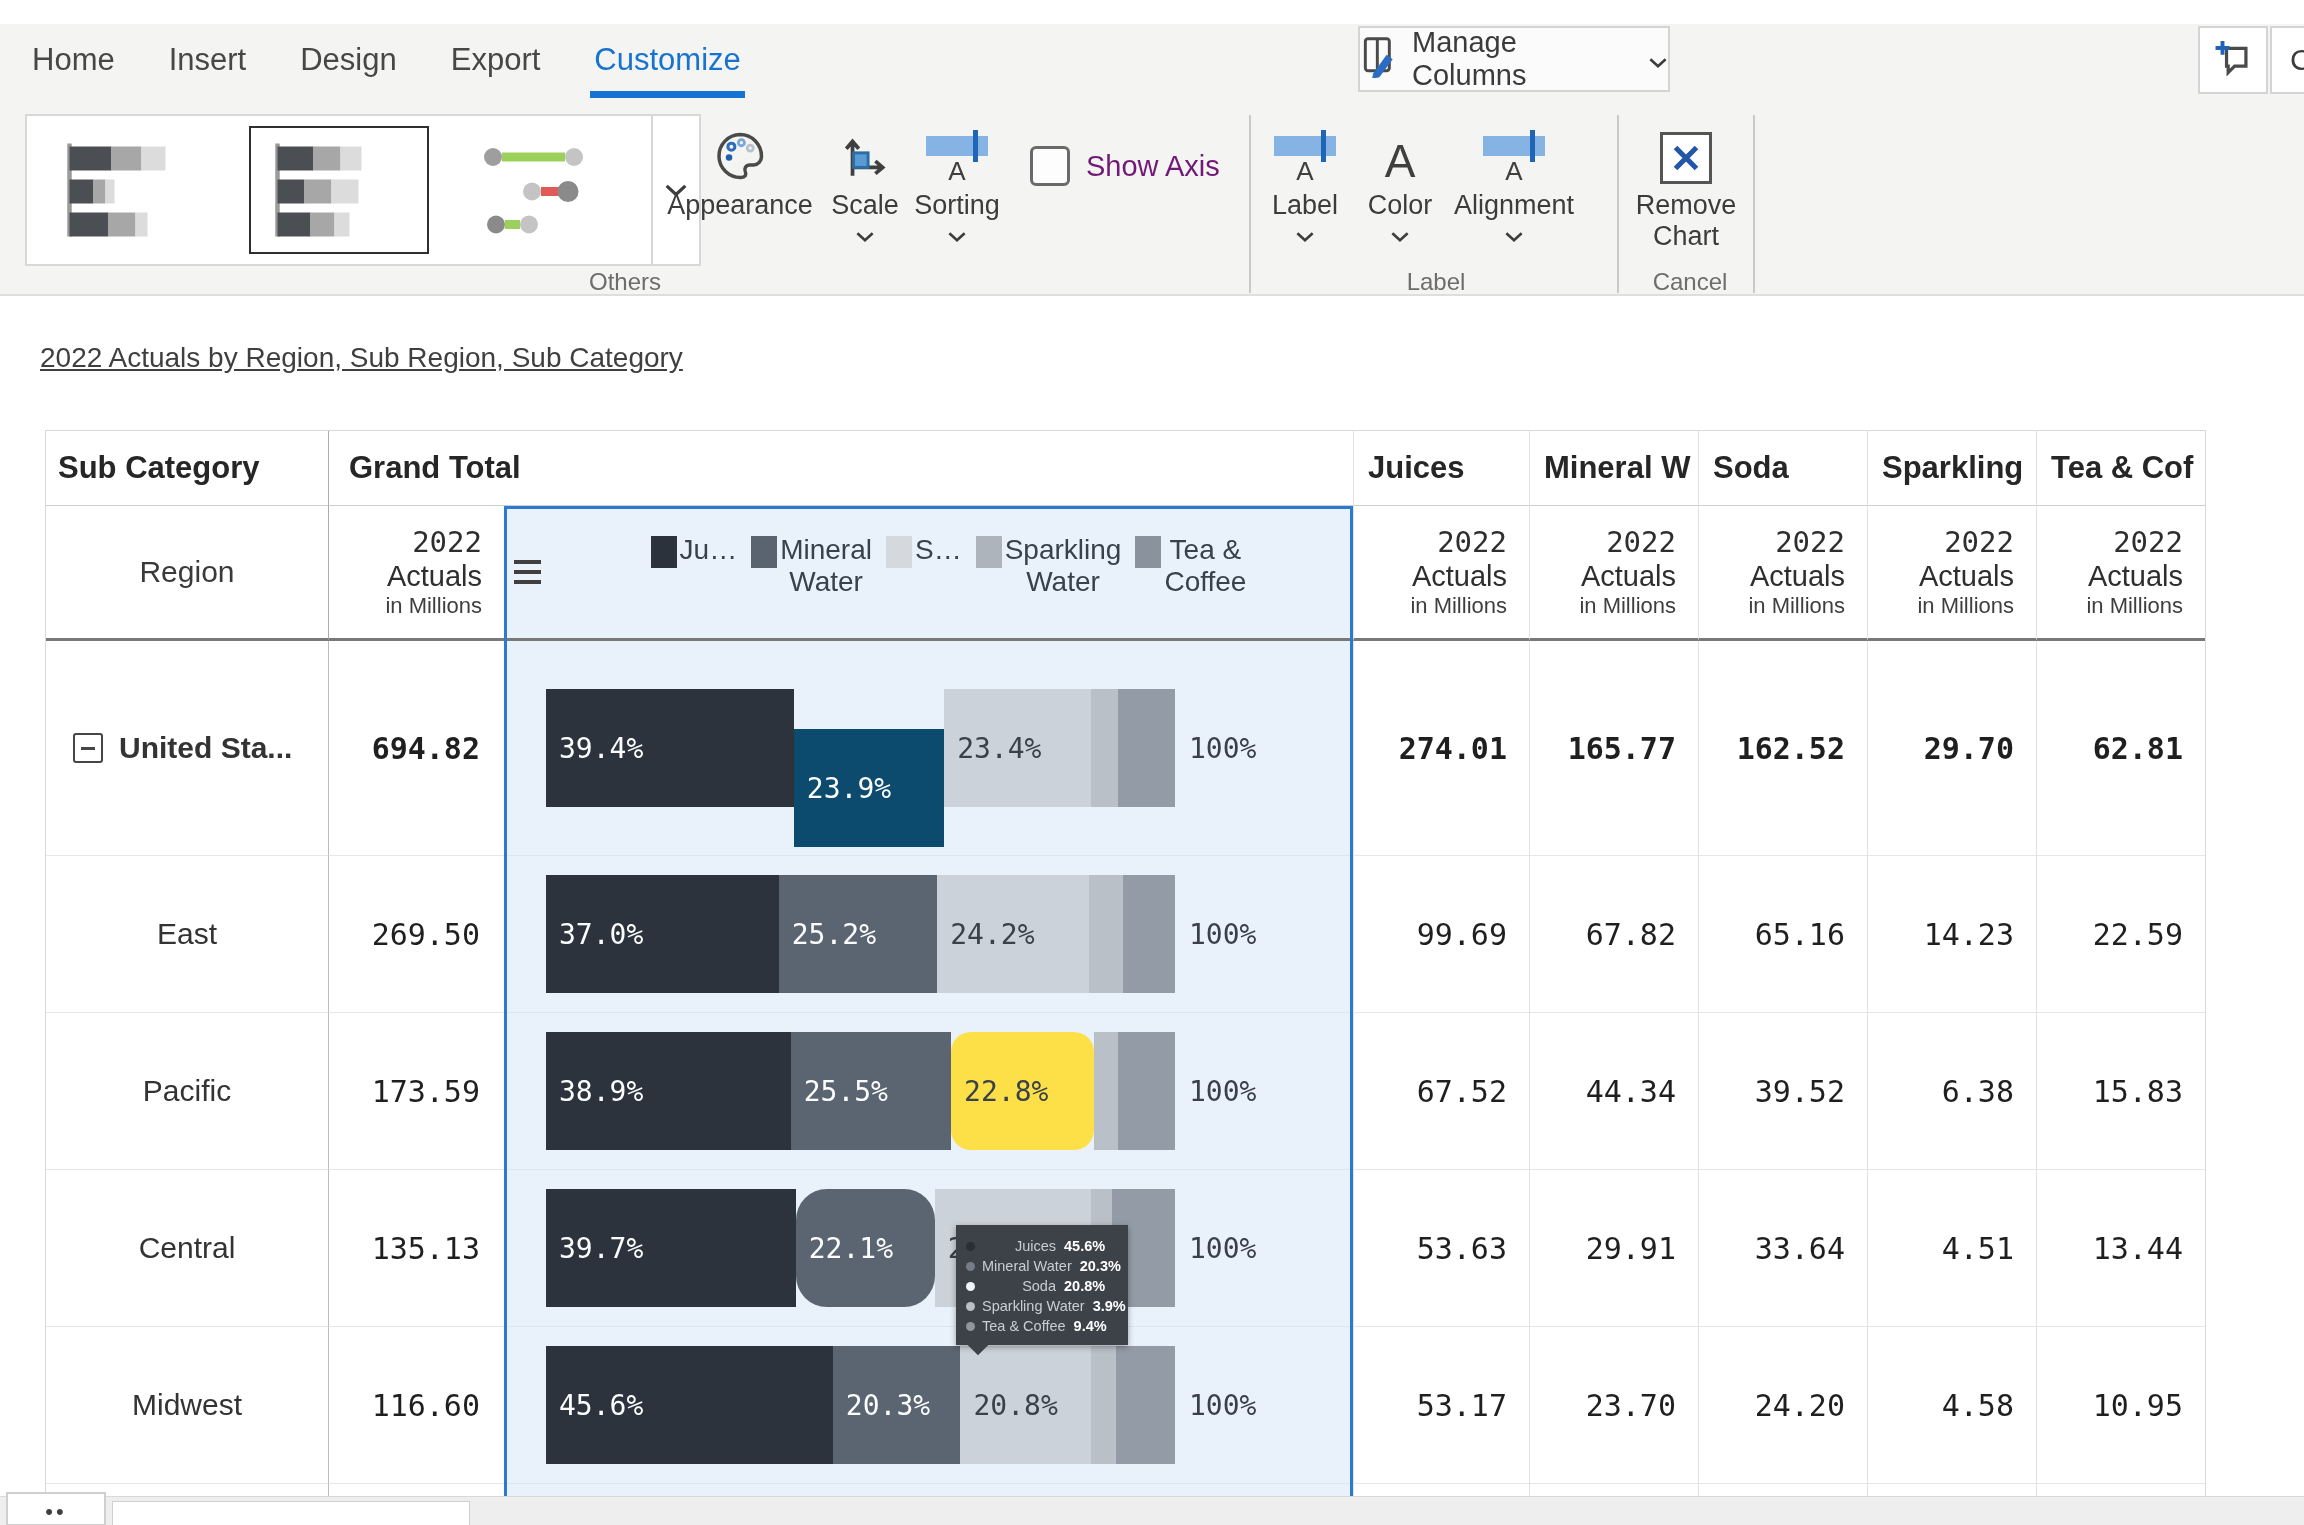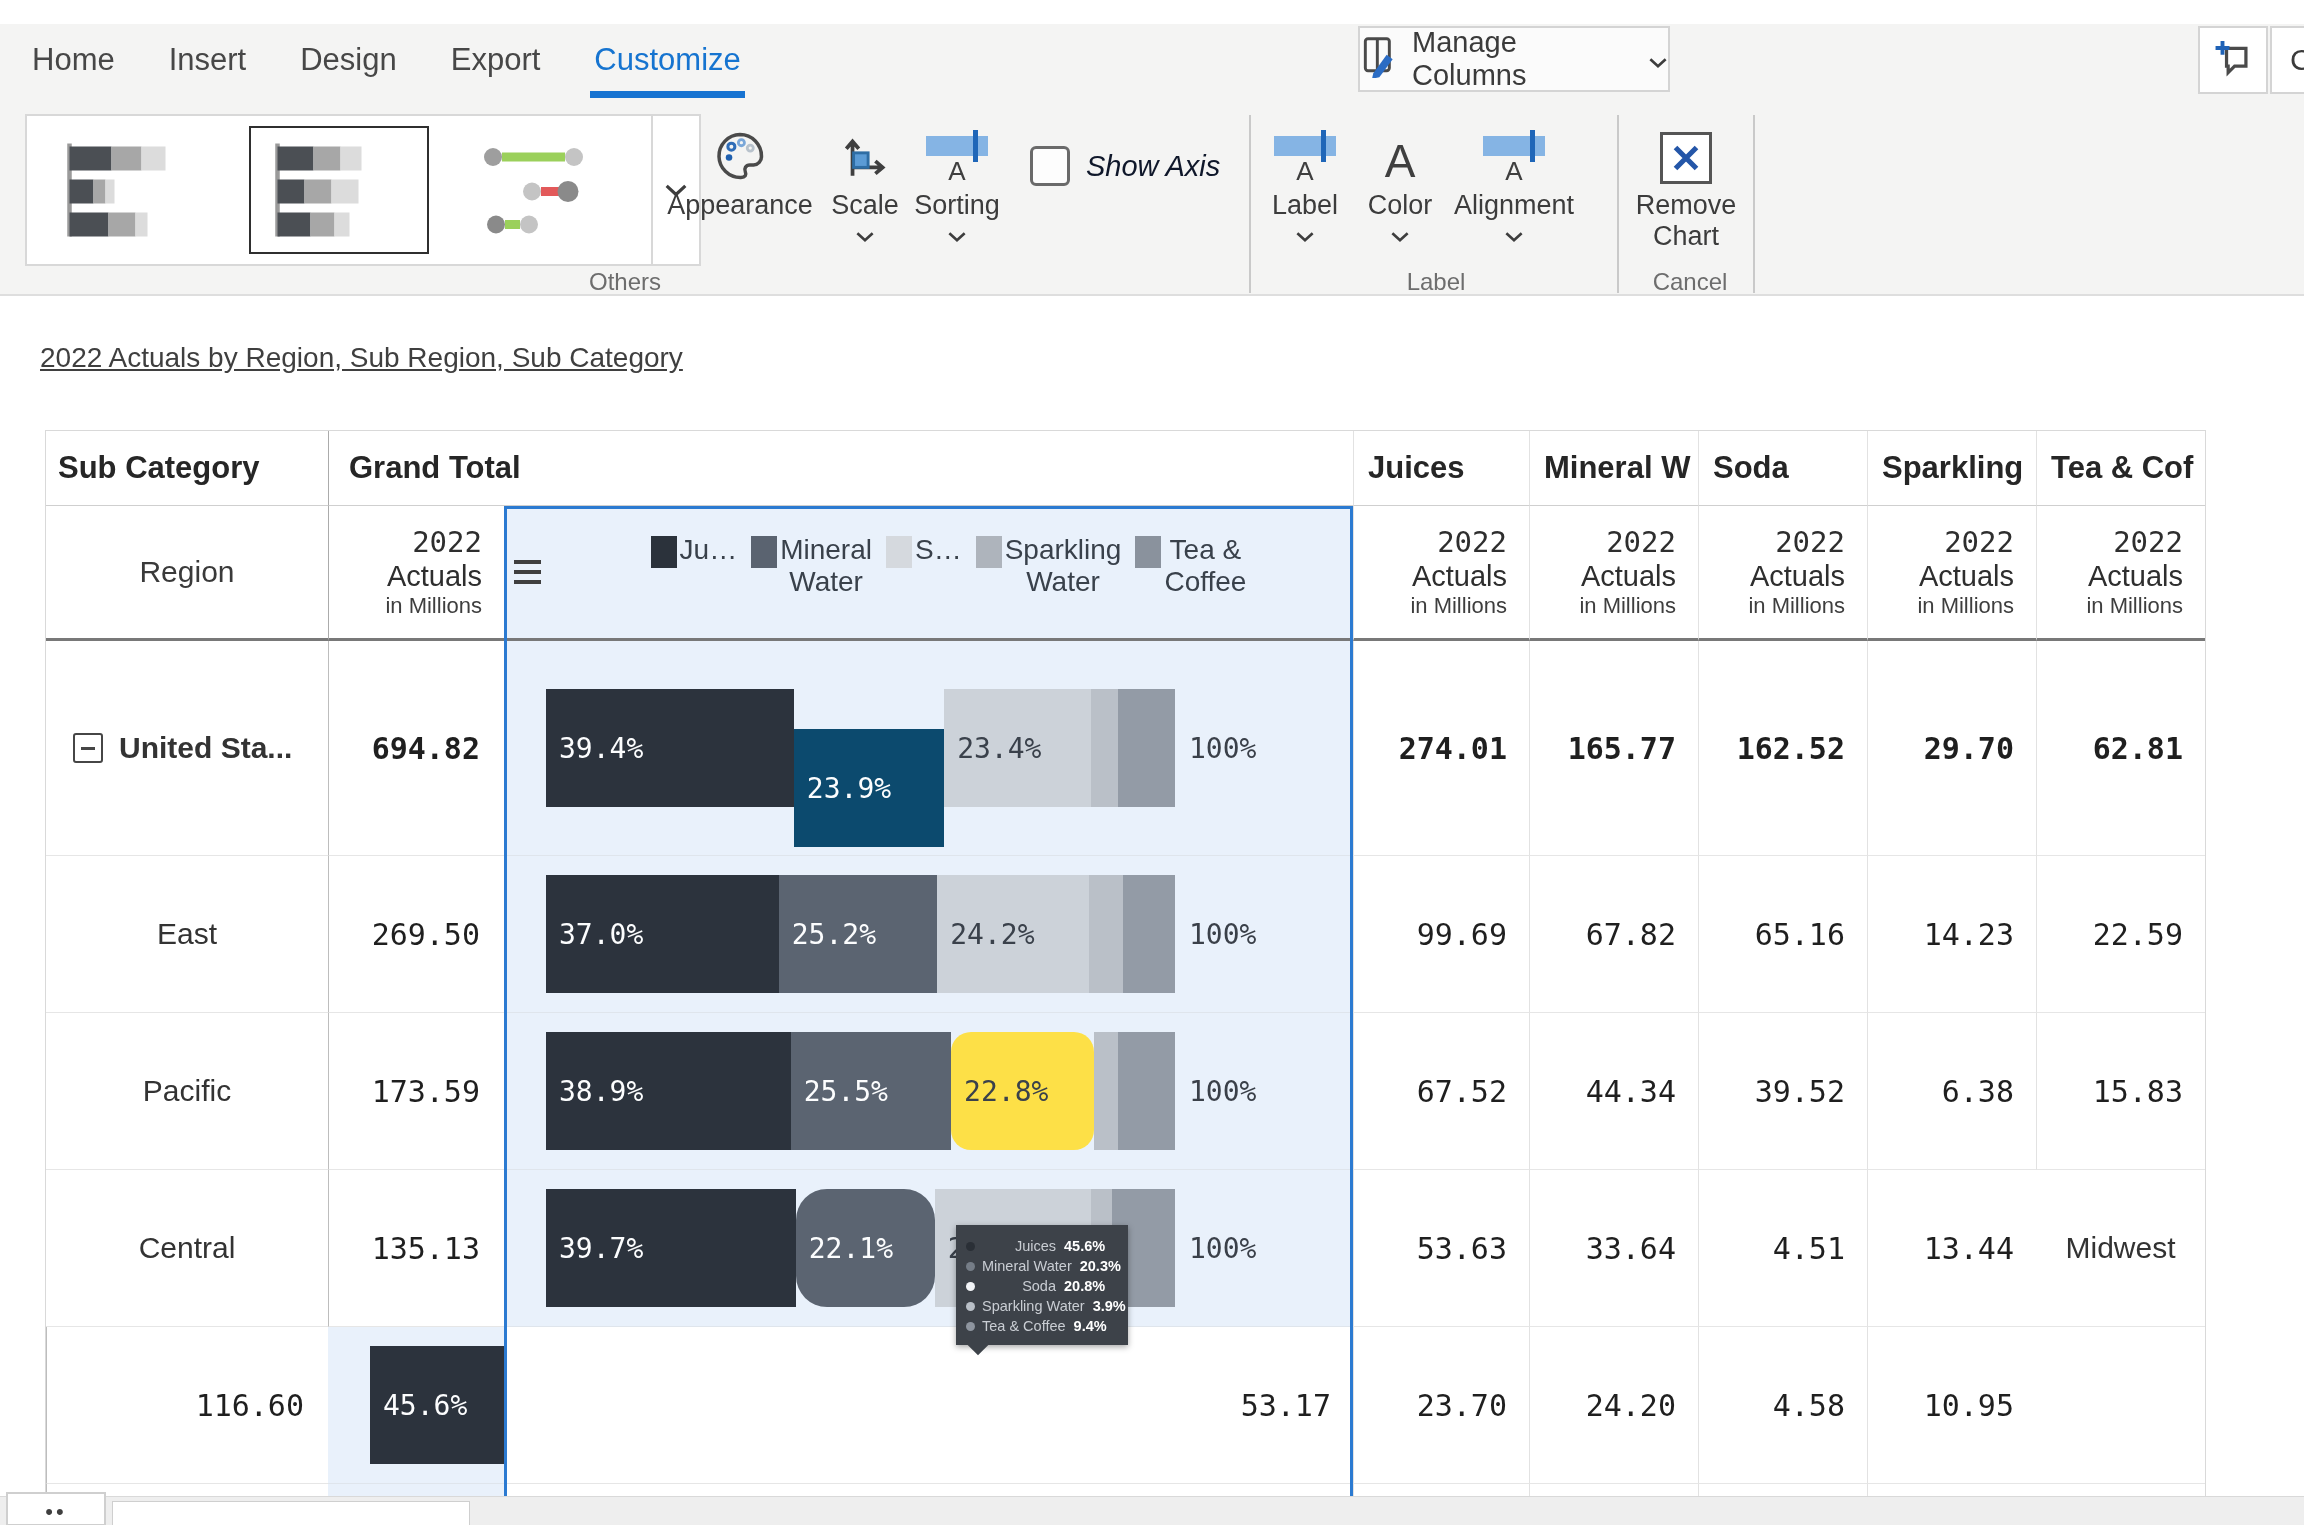--- a/index.html
+++ b/index.html
@@ -25,21 +25,21 @@
   .group-label{position:absolute;top:268px;font-size:24px;color:#6d6d6d;text-align:center;}
 
   .tool{position:absolute;top:118px;text-align:center;font-size:27px;color:#3c3c3c;}
   .tool .icon-slot{height:66px;display:flex;align-items:flex-end;justify-content:center;}
   .tool .tool-label{margin-top:6px;white-space:nowrap;}
   .tool .chev{margin-top:10px;display:flex;justify-content:center;}
   .vdiv{position:absolute;top:115px;height:178px;width:2px;background:#c9c9c9;}
 
   .showaxis{position:absolute;left:1030px;top:146px;display:flex;align-items:center;gap:16px;}
   .checkbox{width:40px;height:40px;border:3px solid #6a6a6a;border-radius:6px;background:#fdfdfd;box-sizing:border-box;}
-  .showaxis-label{font-size:29px;color:#0f172a;font-style:italic;}
+  .showaxis-label{font-size:29px;color:#701a75;}
 
   .managecols{position:absolute;left:1358px;top:26px;width:312px;height:66px;background:#fbfbfb;
               border:2px solid #d4d4d4;box-sizing:border-box;display:flex;align-items:center;
               justify-content:center;gap:12px;font-size:29px;color:#3b3b3b;}
   .tr-btn{position:absolute;top:26px;width:70px;height:68px;background:#fff;border:2px solid #d4d4d4;
           box-sizing:border-box;display:flex;align-items:center;justify-content:center;}
   .tr-partial{position:absolute;left:2270px;top:26px;width:60px;height:68px;background:#fff;
               border:2px solid #d4d4d4;box-sizing:border-box;display:flex;align-items:center;
               padding-left:18px;font-size:30px;color:#3b3b3b;}
 
@@ -513,20 +513,21 @@
           </div>
           <div class="seg" style="width: 24.9%; background: rgb(204, 210, 217);">
             <span class="seg-label dark">24.9%</span>
           </div>
           <div class="seg" style="width: 3.3%; background: rgb(186, 192, 200);"></div>
           <div class="seg" style="width: 10%; background: rgb(147, 155, 166);"></div>
         </div>
     <span class="end-label">100%</span>
   </div>
   <div class="cell val-cell">53.63</div>
+  <div class="cell val-cell">29.91</div>
   <div class="cell val-cell">33.64</div>
   <div class="cell val-cell">4.51</div>
   <div class="cell val-cell">13.44</div>
 
   <div class="cell region-cell">
 
     <span class="region-label">Midwest</span>
   </div>
   <div class="cell total-cell">116.60</div>
   <div class="cell chart-cell chart-data-cell">

